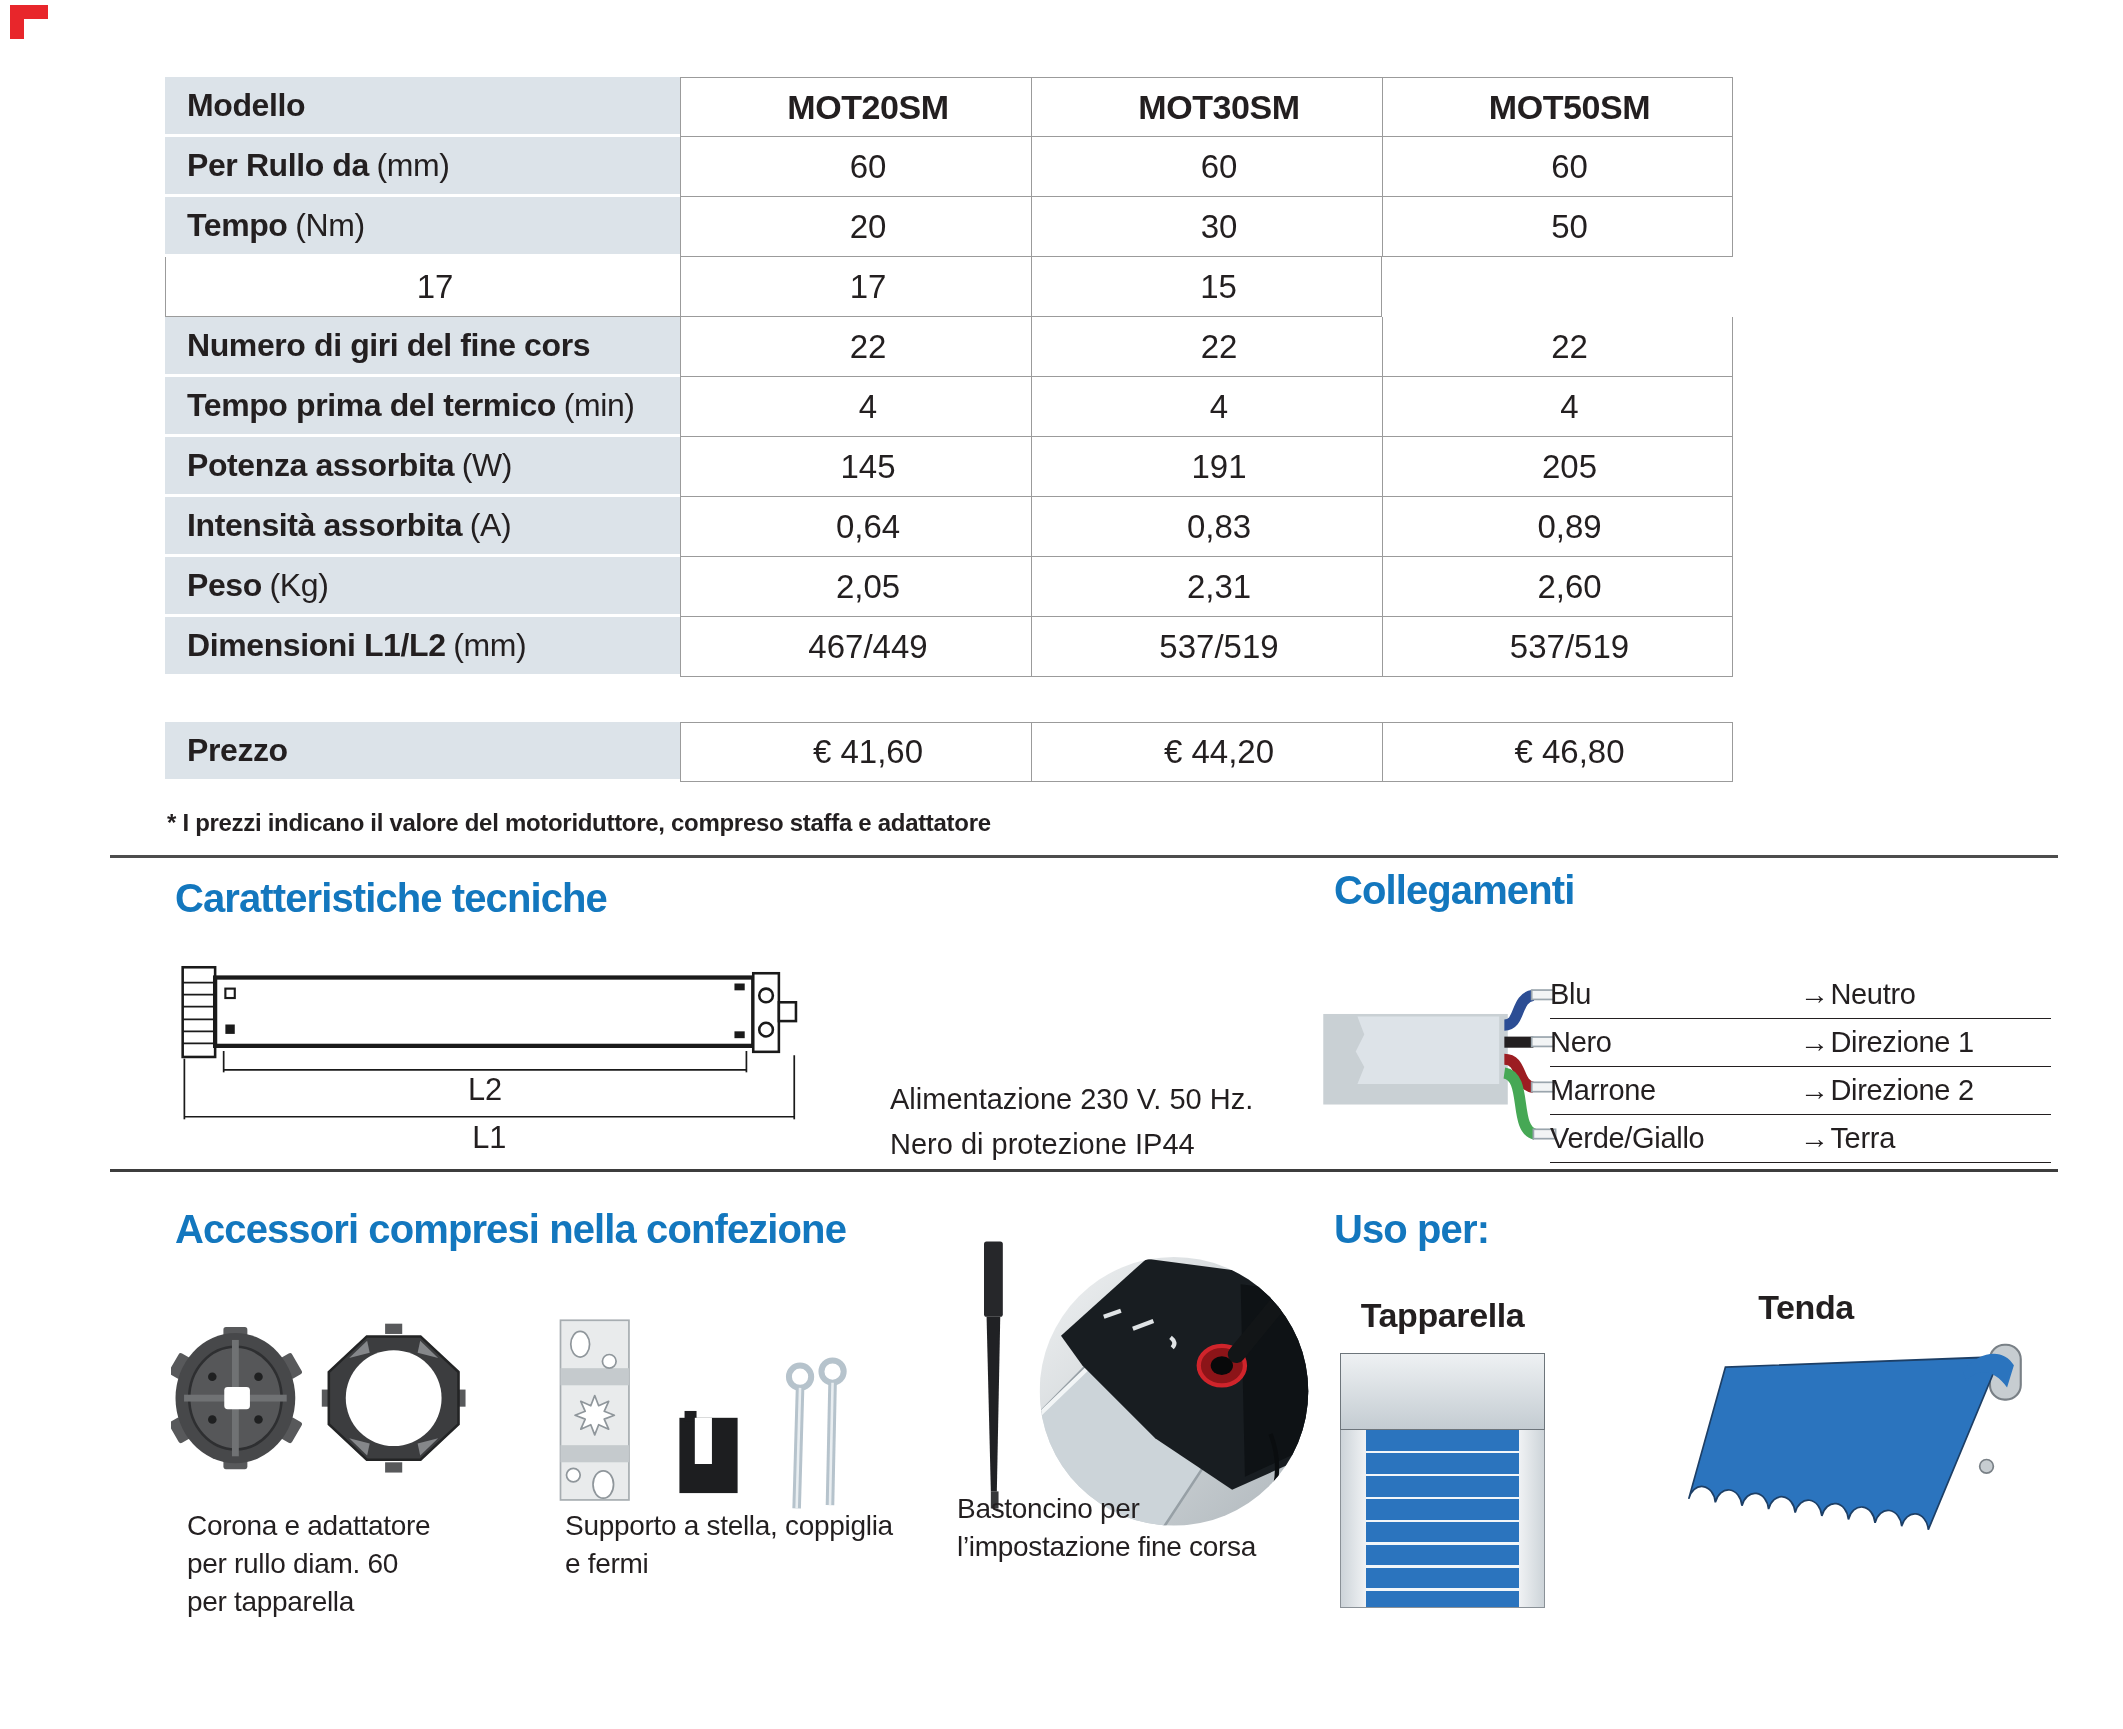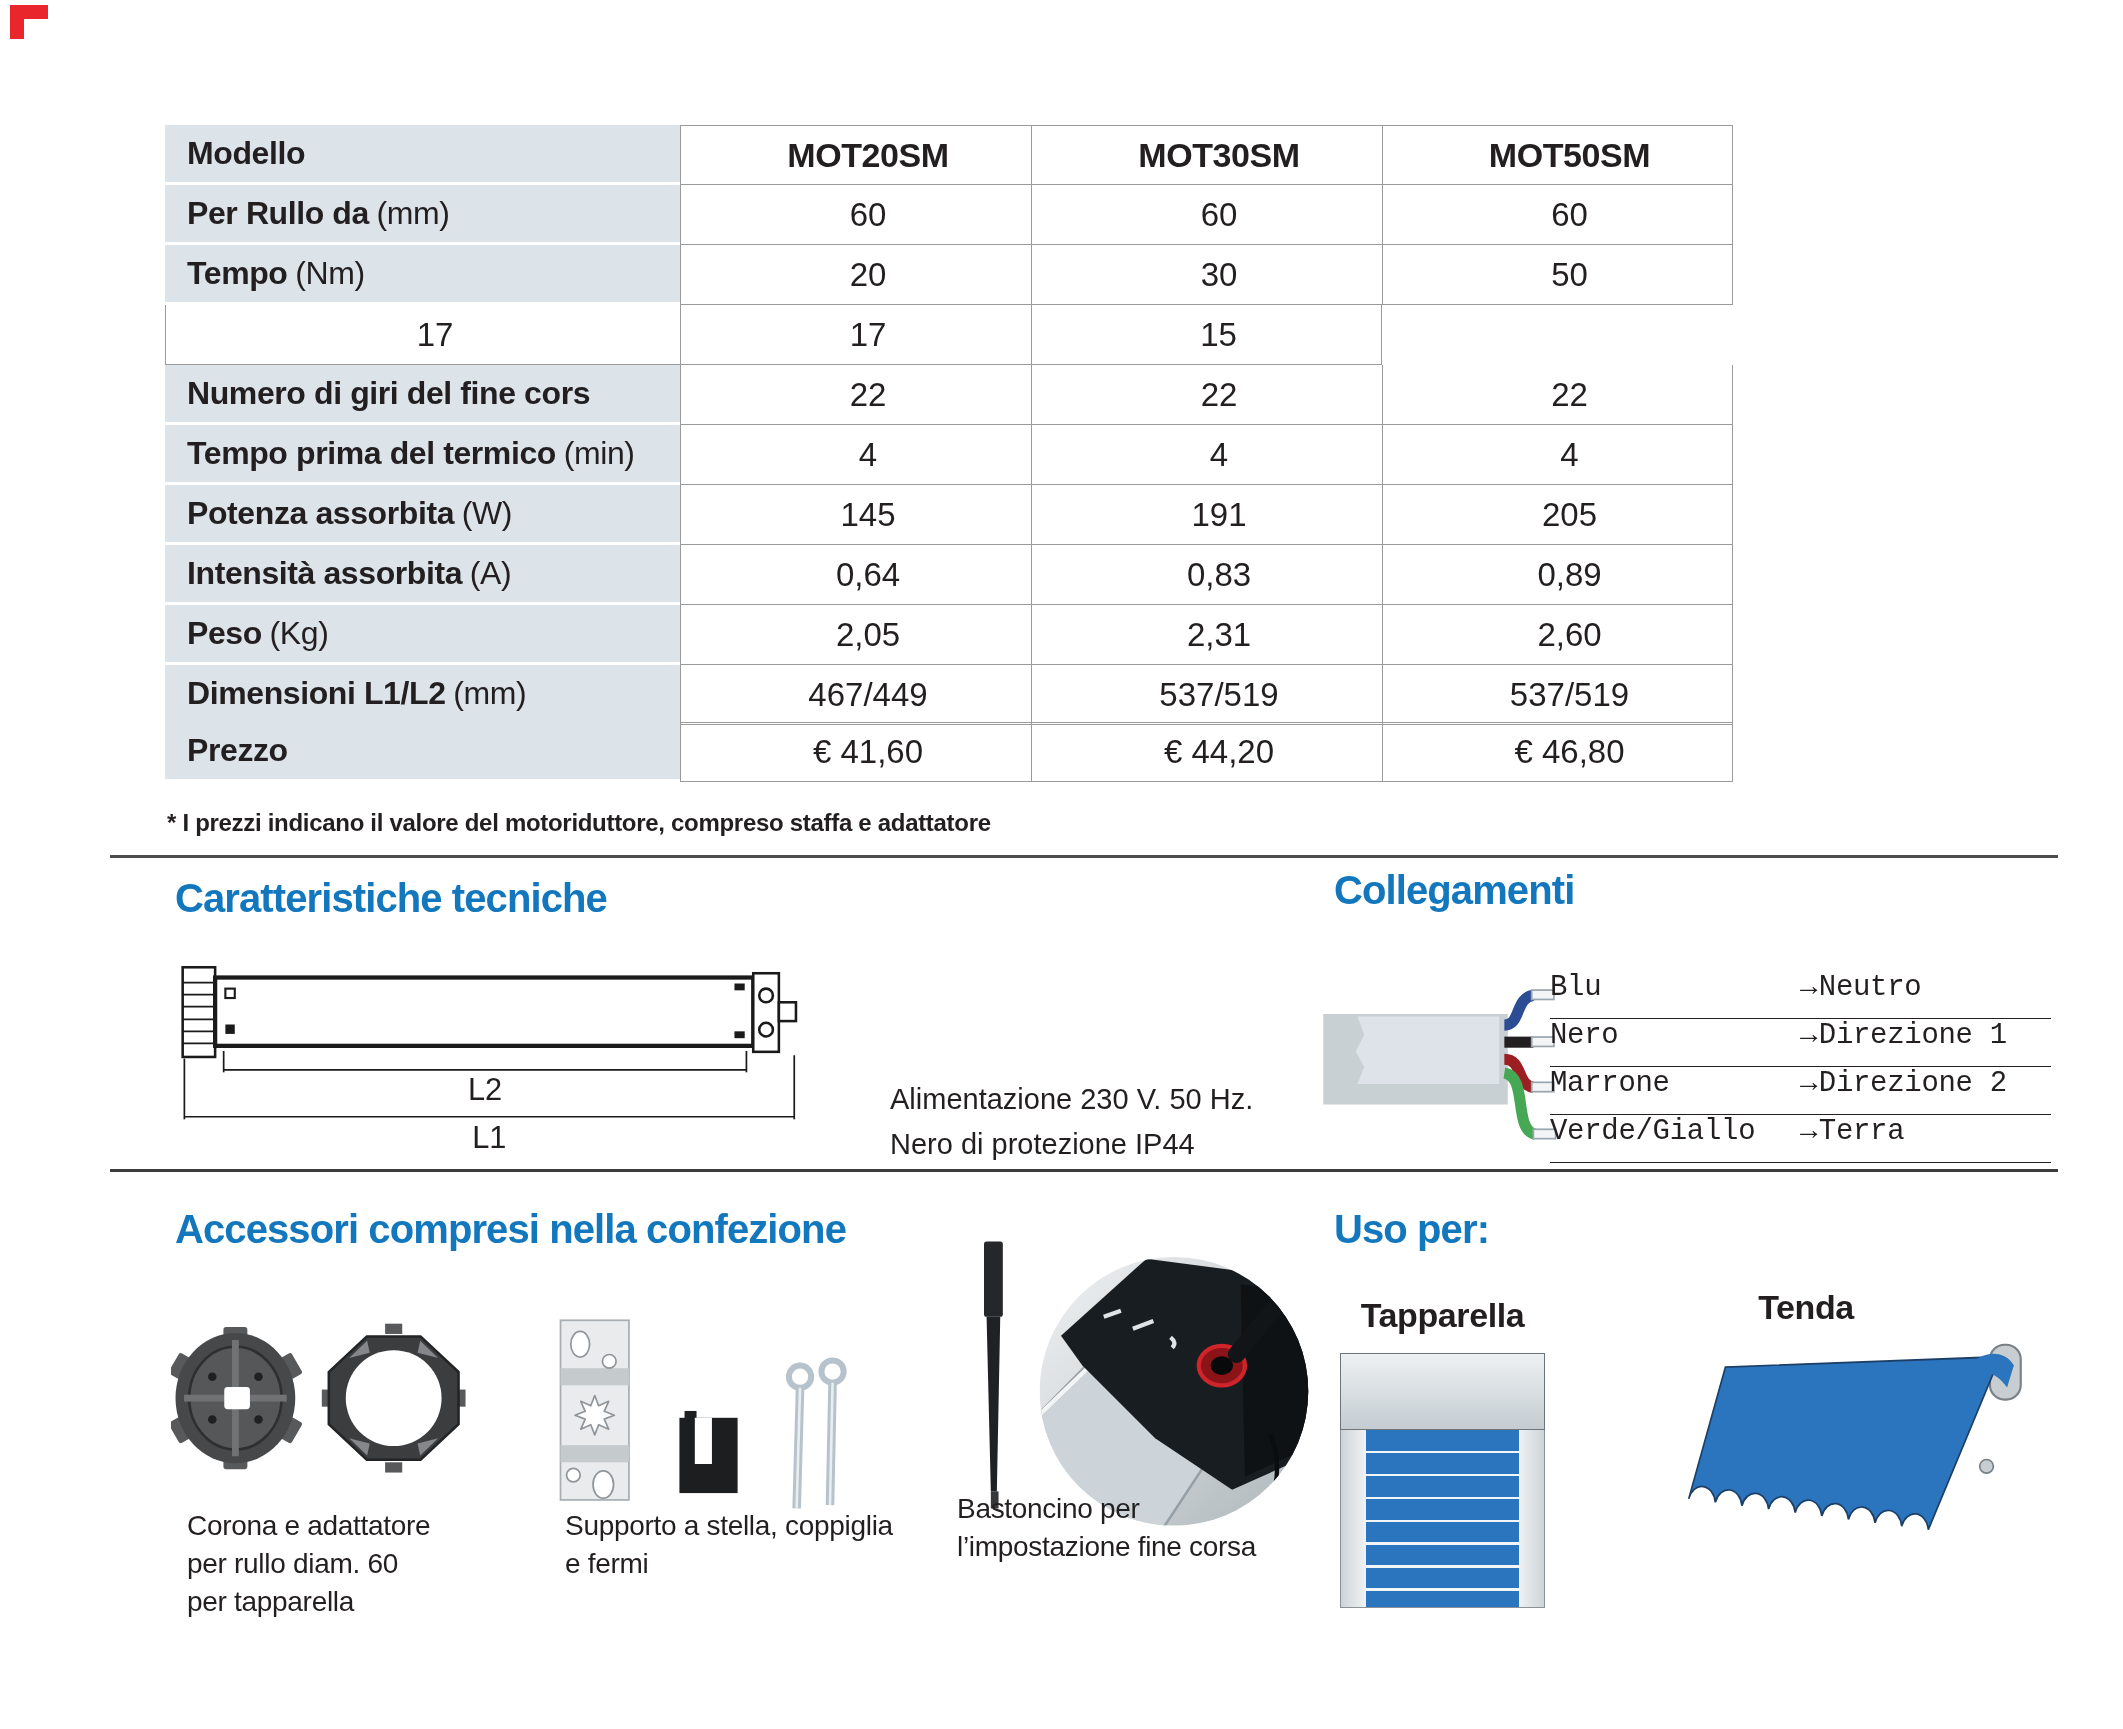--- a/index.html
+++ b/index.html
@@ -5,21 +5,21 @@
   html,body{margin:0;padding:0;background:#fff;}
   #page{position:relative;width:2123px;height:1729px;background:#ffffff;overflow:hidden;
         font-family:"Liberation Sans",sans-serif;color:#231f20;}
   .abs{position:absolute;}
 
   
   .cm-h{position:absolute;left:10.3px;top:5.1px;width:38px;height:13.7px;background:#e8262b;}
   .cm-v{position:absolute;left:10.3px;top:5.1px;width:13.7px;height:34px;background:#e8262b;}
 
   
-  #spec-table{left:165px;top:77px;width:1568px;margin-top:48px;}
+  #spec-table{left:165px;top:77px;width:1568px;}
   .trow{display:grid;grid-template-columns:515px 351px 351px 351px;height:60px;}
   .dlabel{overflow:hidden;}
   .dlabel .bg{height:57px;background:#dce3e9;display:flex;align-items:center;
               padding-left:22px;font-size:32px;font-weight:bold;letter-spacing:-0.4px;}
   .unit{font-weight:normal;margin-left:7.7px;}
   .dcell{border-left:1.7px solid #9b9b9b;border-bottom:1.7px solid #9b9b9b;
          display:flex;align-items:center;justify-content:center;font-size:33px;padding-left:24px;}
   .dcell:last-child{border-right:1.7px solid #9b9b9b;}
   .trow.first .dcell{border-top:1.7px solid #9b9b9b;}
   .dcell.head{font-weight:bold;font-size:34px;letter-spacing:-0.4px;}
@@ -35,22 +35,22 @@
   .blue-h{font-size:40px;font-weight:bold;color:#1377be;letter-spacing:-0.9px;}
   #h-tech{left:175px;top:868px;margin-top:8px;}
   #h-conn{left:1334px;top:868px;}
   #h-acc{left:175px;top:1207px;}
   #h-uso{left:1334px;top:1207px;}
 
   #power-note{left:890px;top:1077px;font-size:29px;line-height:45px;}
 
   
   #wire-legend{left:1550px;top:971px;width:501px;}
-  .wrow{display:flex;align-items:flex-start;height:47px;border-bottom:1.7px solid #231f20;
-        font-size:29px;letter-spacing:-0.3px;font-family:Liberation Mono, monospace;}
+  .wrow{display:flex;align-items:center;height:47px;border-bottom:1.7px solid #231f20;
+        font-size:29px;letter-spacing:-0.3px;}
   .wname{width:250px;}
   .warr{margin-right:1.7px;}
 
   
   .caption{font-size:28px;line-height:38px;letter-spacing:-0.3px;}
   #cap-corona{left:187px;top:1507px;}
   #cap-supporto{left:565px;top:1507px;}
   #cap-bastoncino{left:957px;top:1490px;}
 
   

